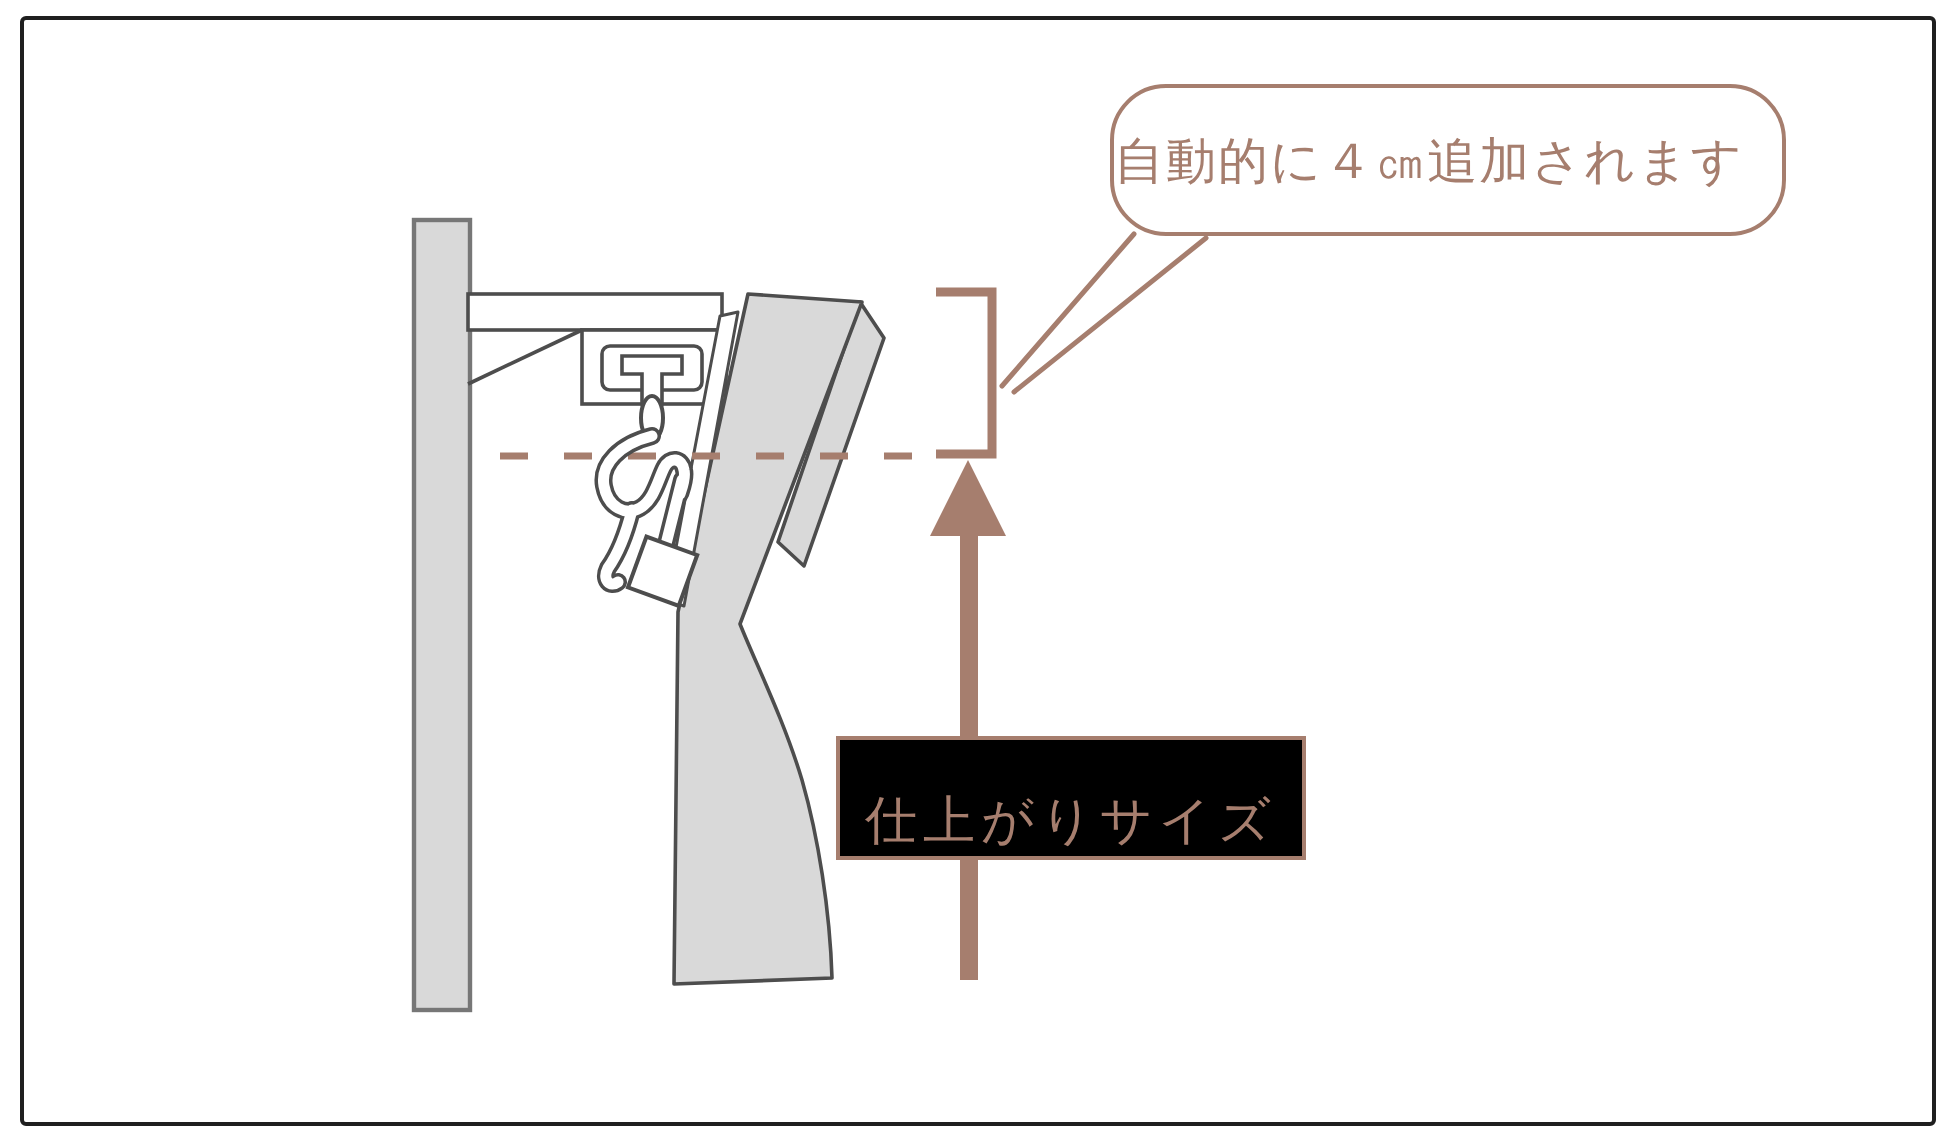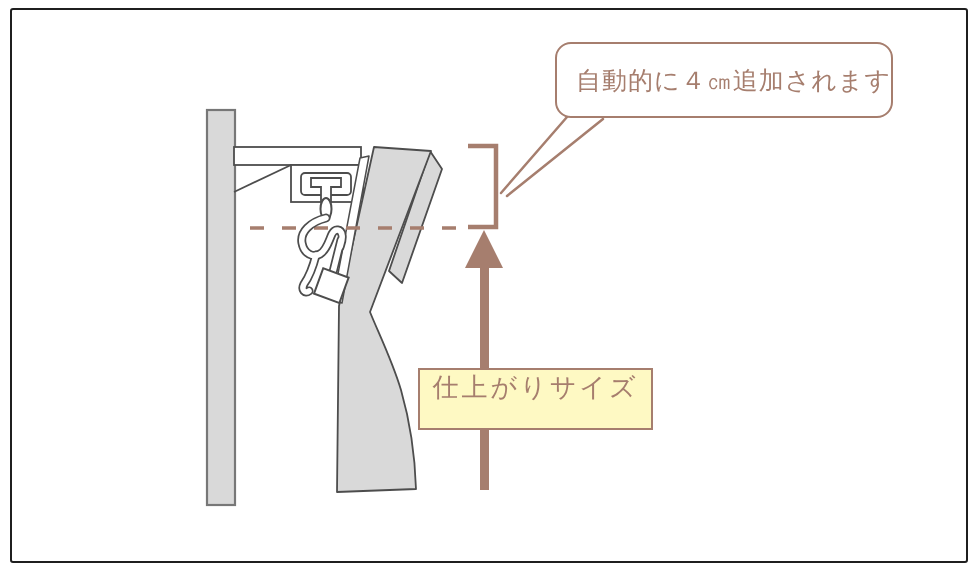--- a/index.html
+++ b/index.html
@@ -11,31 +11,31 @@
   .frame{
     position:absolute;left:10px;top:8px;width:958px;height:555px;
     box-sizing:border-box;border:2.5px solid var(--frame,#1f1f1f);
     border-radius:3px;background:#ffffff;
   }
   .stage{position:absolute;left:0;top:0;width:979px;height:572px;}
   svg{position:absolute;left:0;top:0;}
   .callout{
     position:absolute;left:555px;top:42px;width:338px;height:76px;
     box-sizing:border-box;border:2.5px solid var(--accent,#a67e6e);
-    border-radius:16px;background:#ffffff;z-index:3;
-    display:flex;align-items:center;justify-content:flex-end;
+    border-radius:28px;background:#ffffff;z-index:3;
+    display:flex;align-items:center;justify-content:flex-start;
   }
   .callout .txt{
     color:var(--accent,#a67e6e);font-size:25px;letter-spacing:1px;white-space:nowrap;
   }
   .size-label{
     position:absolute;left:418px;top:368px;width:235px;height:62px;
     box-sizing:border-box;border:2px solid var(--accent,#a67e6e);
-    background:#fef9c3;z-index:3;
-    display:flex;align-items:flex-start;justify-content:center;
+    background:#000000;z-index:3;
+    display:flex;align-items:flex-end;justify-content:center;
   }
   .size-label .txt{
     color:var(--accent,#a67e6e);font-size:26px;letter-spacing:3px;white-space:nowrap;
   }
 </style>
 </head>
 <body>
 
 <div class="frame"></div>
 

